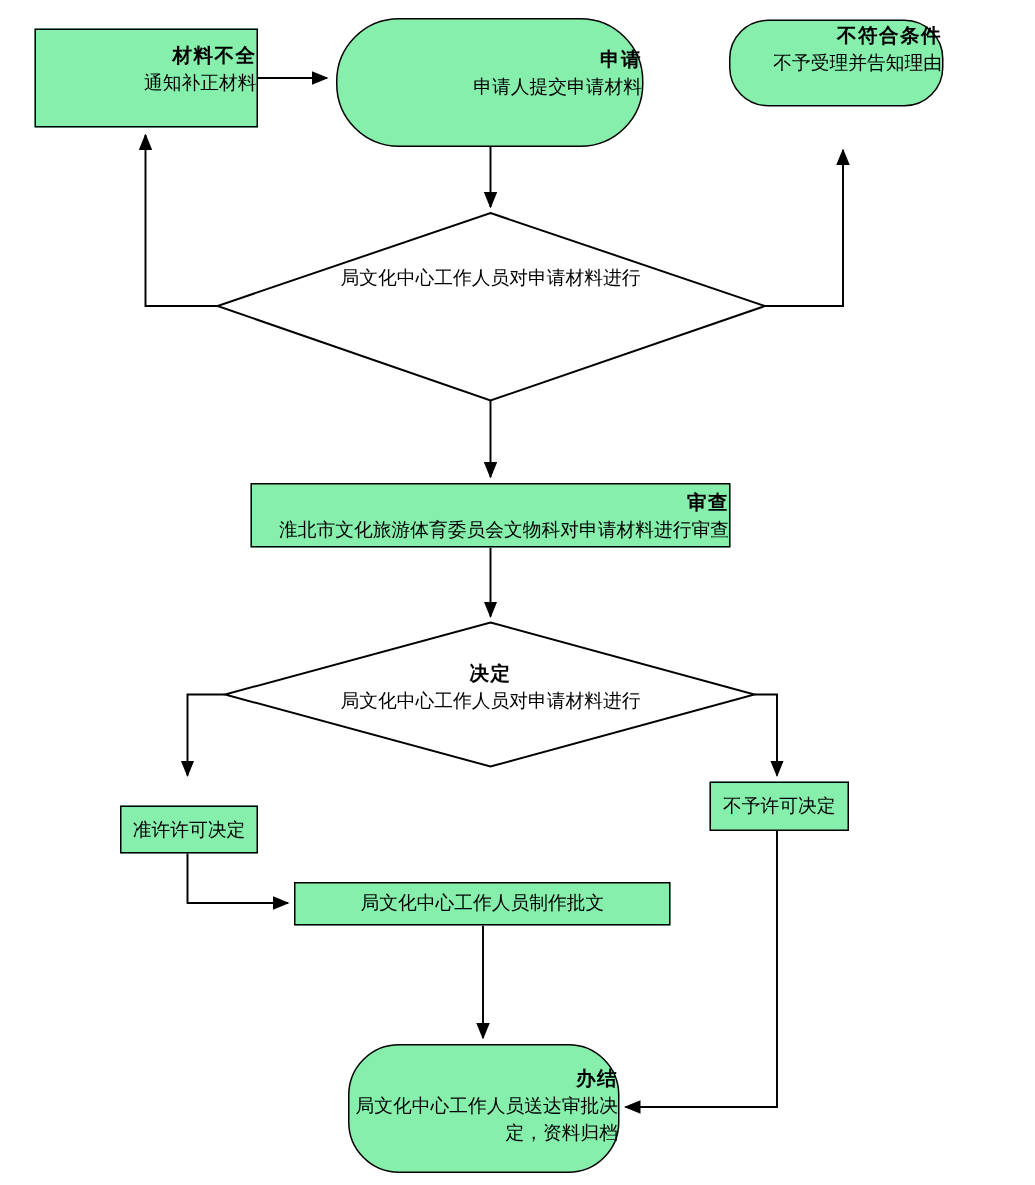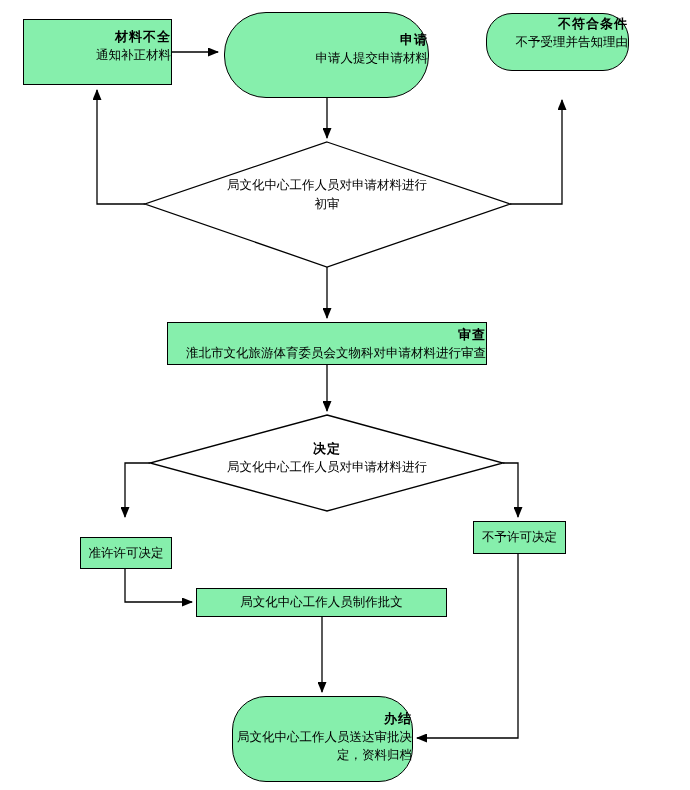--- a/index.html
+++ b/index.html
@@ -94,21 +94,20 @@
     <div>申请人提交申请材料</div>
   </div>
 
   <div class="node rounded" style="left:486px; top:13px; width:143px; height:58px; padding-top:0;">
     <div class="title">不符合条件</div>
     <div>不予受理并告知理由</div>
   </div>
 
   <div class="dtext" style="left:167px; top:176px; width:320px;">
     <div>局文化中心工作人员对申请材料进行</div>
-    <div>初审</div>
   </div>
 
   <div class="node" style="left:167px; top:322px; width:320px; height:43px; padding-top:3px; line-height:18px;">
     <div class="title">审查</div>
     <div>淮北市文化旅游体育委员会文物科对申请材料进行审查</div>
   </div>
 
   <div class="dtext" style="left:207px; top:440px; width:240px; line-height:18px;">
     <div class="title">决定</div>
     <div>局文化中心工作人员对申请材料进行</div>

